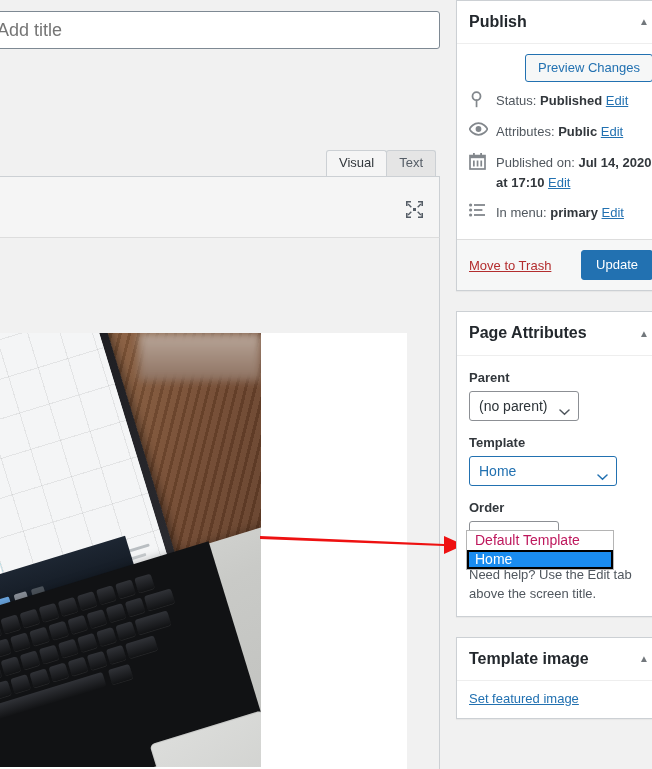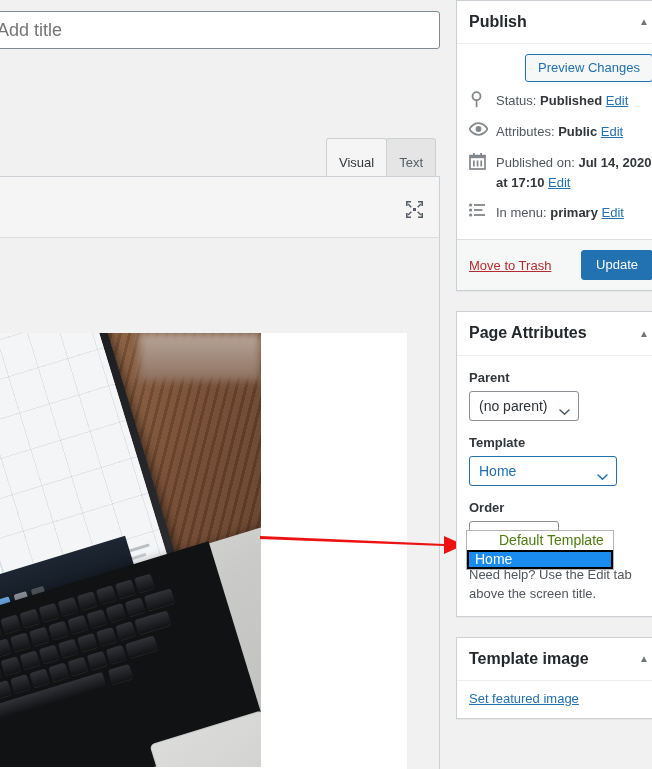--- a/index.html
+++ b/index.html
@@ -30,21 +30,21 @@
 
   #editor-wrap {
     position: absolute; left: 0; top: 64px; width: 452px; height: 705px;
   }
   #editor-tabs {
     position: absolute; right: 4px; top: 86px;
     display: flex; align-items: flex-end; height: 26px;
   }
   .ed-tab {
     border: 1px solid #ccd0d4; border-bottom: none;
-    padding: 16px 12px 5px 12px;
+    padding: 4px 12px 5px 12px;
     font-size: 13px; line-height: 16px; color: #555d66;
     background: #f3f3f3; border-radius: 3px 3px 0 0;
     margin-left: -1px; cursor: pointer;
   }
   .ed-tab.active { background: #f5f5f5; color: #32373c; border-color: #ccd0d4; }
   .ed-tab.inactive { background: #e5e5e5; color: #555d66; }
 
   #toolbar-row {
     position: absolute; left: 0; top: 112px; width: 452px; height: 62px;
     background: #f5f5f5; border: 1px solid #ccd0d4; border-bottom: 1px solid #ddd;
@@ -208,21 +208,21 @@
   }
   #attr-help { margin-top: 14px; font-size: 13px; line-height: 1.5; color: #50575e; }
 
   
   #dropdown-list {
     position: absolute; left: 466px; top: 530px; width: 148px;
     background: #fff; border: 1px solid #b4b4b4; z-index: 40;
     font-size: 14px;
   }
   .dd-opt { padding: 1px 8px; line-height: 17px; cursor: pointer; white-space: nowrap; }
-  .dd-opt.plain { color: #4d7c0f; margin-left: 24px; }
+  .dd-opt.plain { color: #be185d; }
   .dd-opt.selected {
     background: #1a8cf0; color: #ffffff;
     outline: 2px solid #000; outline-offset: -2px;
   }
 
   #featured-link { color: #2271b1; text-decoration: underline; font-size: 13px; cursor: pointer; }
 </style>
 </head>
 <body>
 

